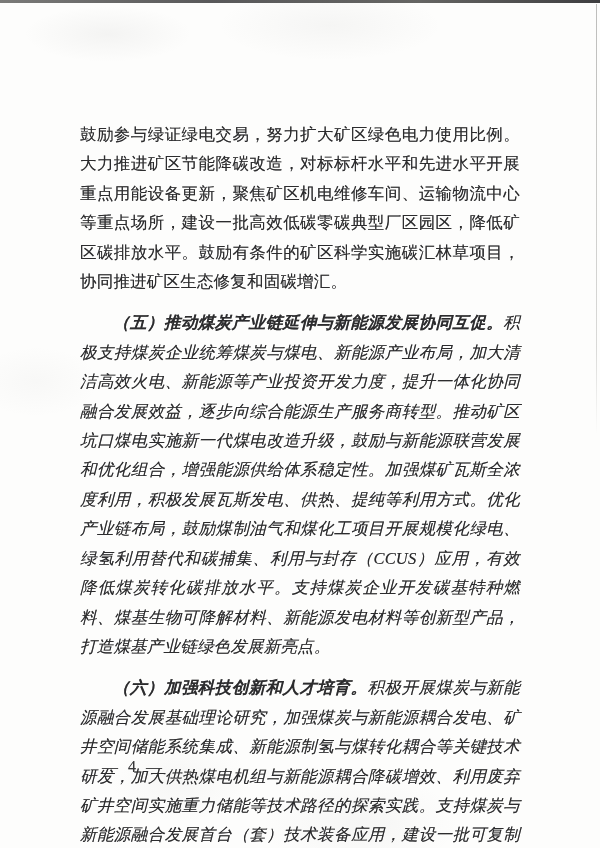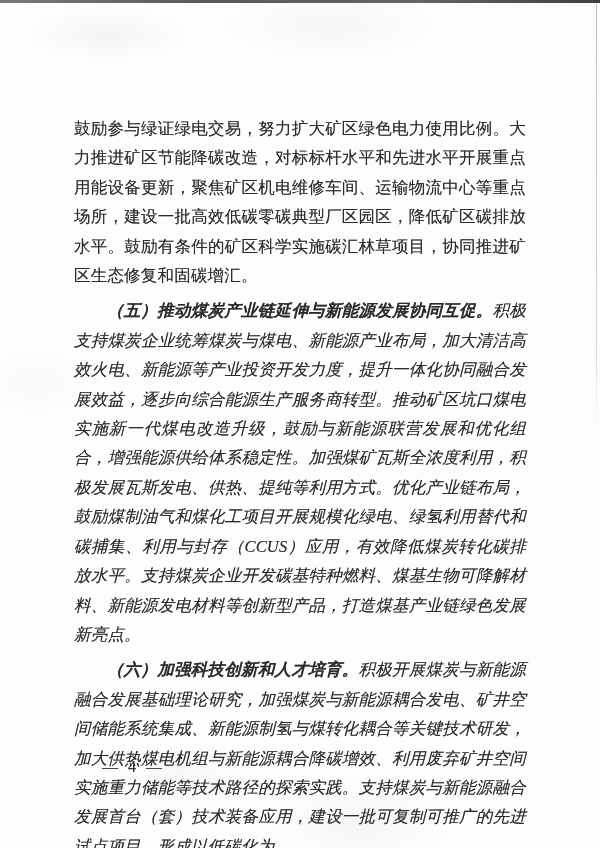--- a/index.html
+++ b/index.html
@@ -50,21 +50,21 @@
     left: 68px;
     top: 108px;
     width: 464px;
     font-size: 16.5px;
     line-height: 29.4px;
     color: #2c2c2e;
     text-align: justify;
     letter-spacing: 0.2px;
     text-shadow: 0 0 0.5px rgba(44,44,46,0.55);
   }
-  .para { margin: 6px; }
+  .para { margin: 12px; }
   .para.indent { text-indent: 2em; font-style: italic; }
   .lead { font-weight: bold; }
   .footer {
     position: absolute;
     left: 102px;
     top: 758px;
     font-size: 16px;
     letter-spacing: 3px;
     color: #38383a;
     text-shadow: 0 0 0.5px rgba(44,44,46,0.5);

